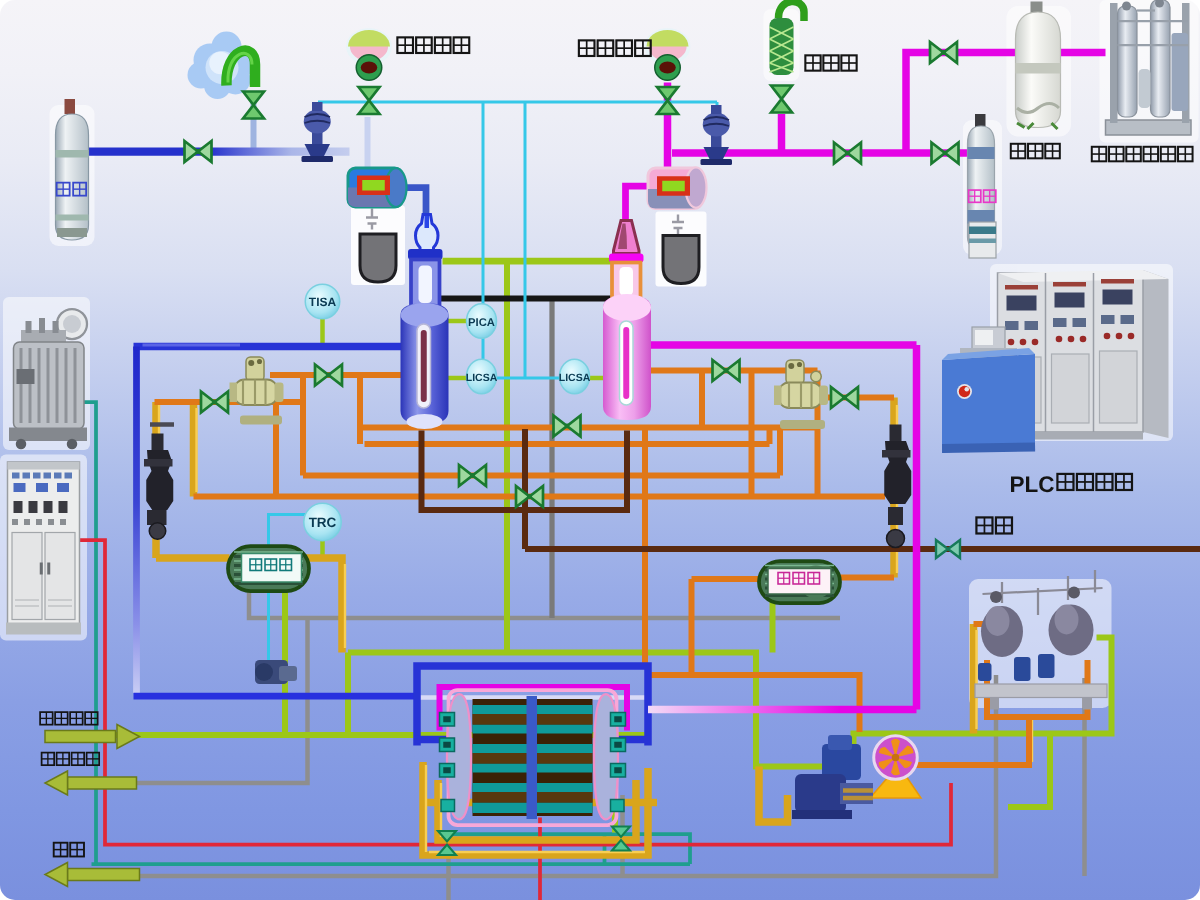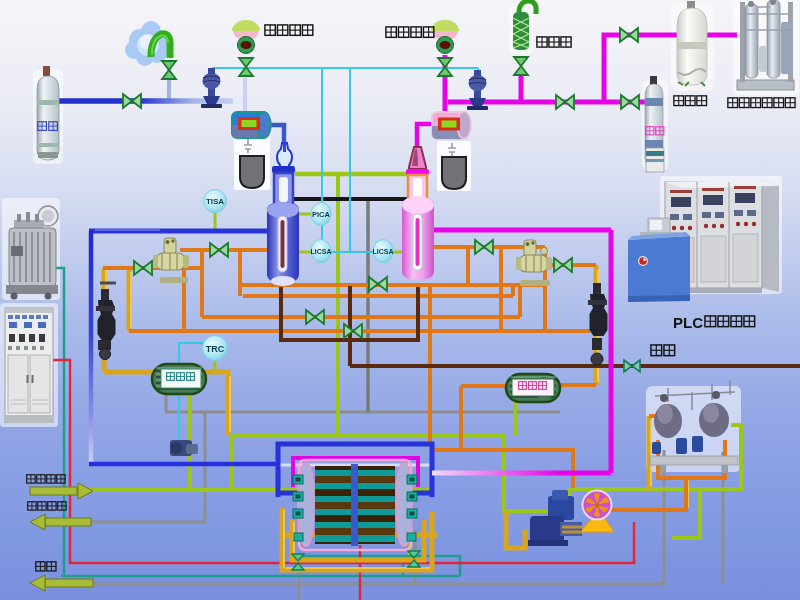--- a/index.html
+++ b/index.html
@@ -1,15 +1,15 @@
 <!DOCTYPE html>
 <html><head><meta charset="utf-8">
 <style>
 html,body{margin:0;padding:0;width:800px;height:600px;overflow:hidden;font-family:"Liberation Sans",sans-serif;}
-#stage{position:relative;width:800px;height:600px;background:linear-gradient(180deg,#f5f4f8 0%,#f1f1f7 8%,#e9ebf5 18%,#d9dff2 30%,#c2cdee 42%,#aabbea 54%,#98abe7 66%,#8a9fe4 78%,#8097e2 90%,#7a90de 100%);}
+#stage{position:relative;width:800px;height:600px;background:linear-gradient(180deg,#f5f4f8 0%,#f1f1f7 8%,#e9ebf5 18%,#d9dff2 30%,#c2cdee 42%,#aabbea 54%,#98abe7 66%,#8a9fe4 78%,#8097e2 90%,#7a90de 100%);border-radius:10px;}
 svg{position:absolute;left:0;top:0;}
 </style></head><body>
 <div id="stage">
 <svg width="800" height="600" viewBox="0 0 800 600" xmlns="http://www.w3.org/2000/svg">
 <defs>
 <g id="cj">
           <rect x="0.9" y="0.9" width="10.2" height="10.2" fill="none" stroke-width="1.4"></rect>
           <line x1="0.9" y1="6" x2="11.1" y2="6" stroke-width="1.1"></line>
           <line x1="6" y1="0.9" x2="6" y2="11.1" stroke-width="1.1"></line>
         </g>

